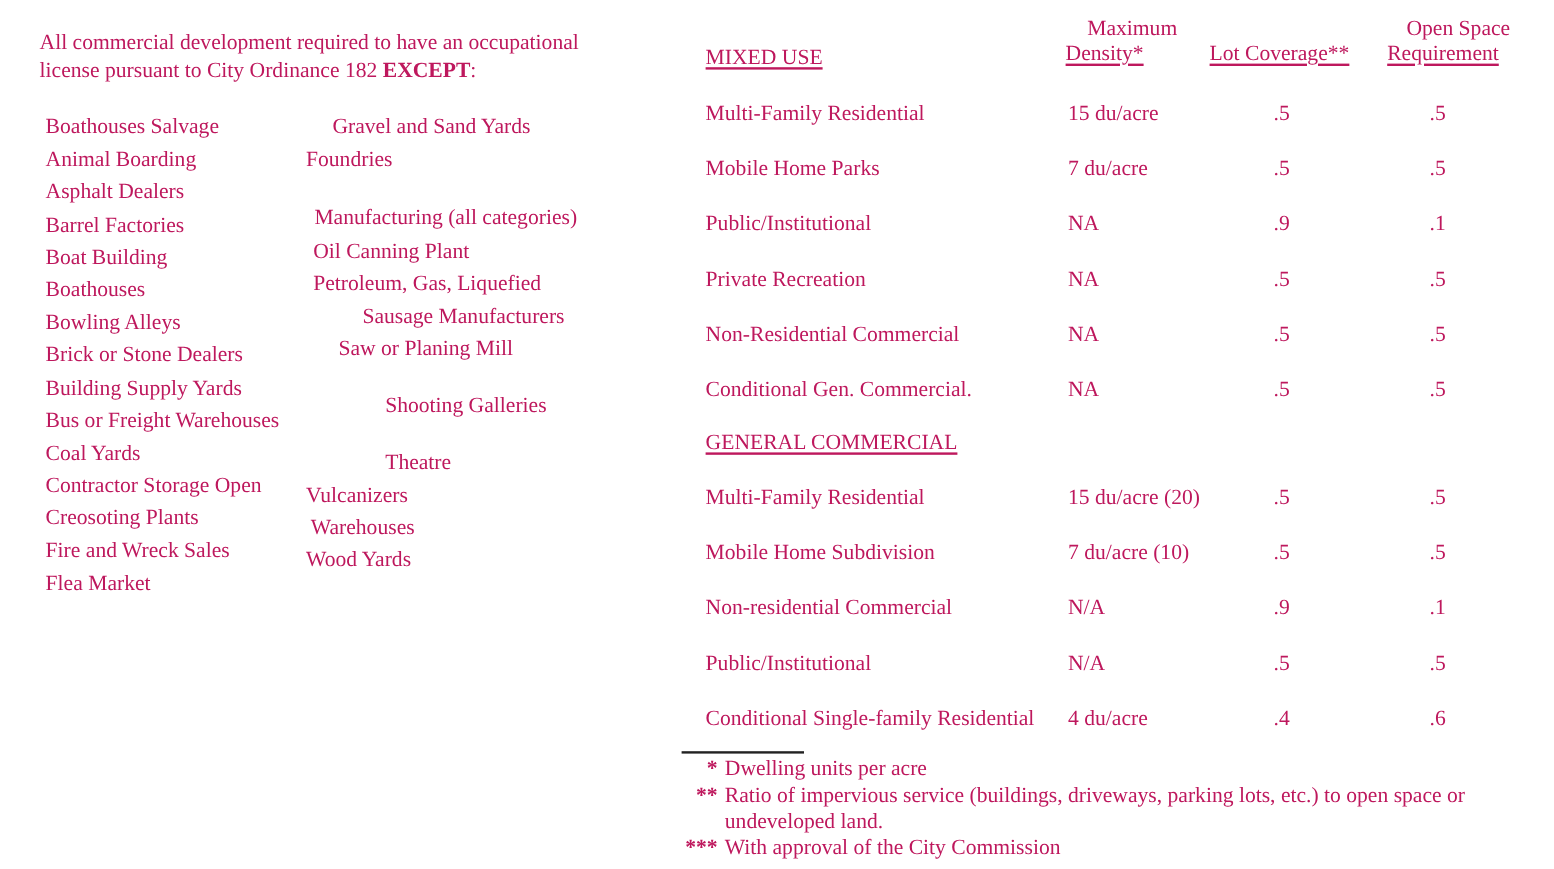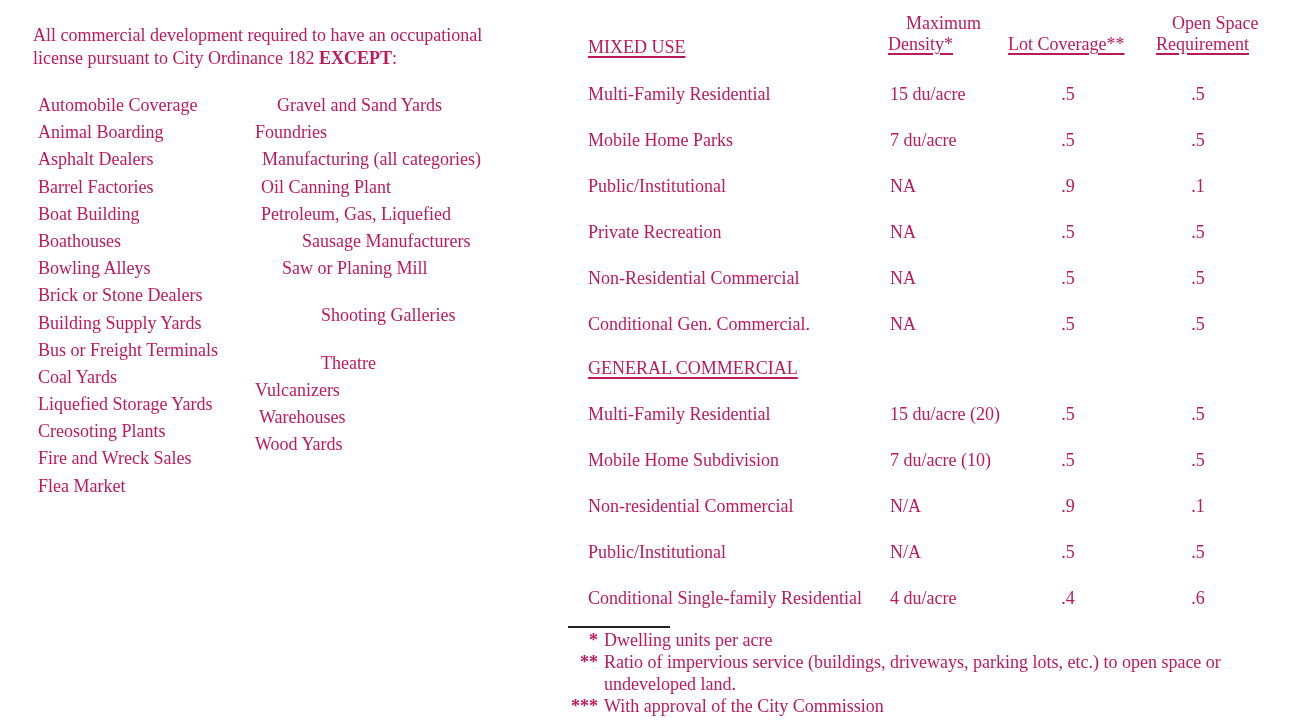--- a/index.html
+++ b/index.html
@@ -10,21 +10,21 @@
   }
   
   .intro { position:absolute; left:33px; top:24px; line-height:23px; }
   .intro b { font-weight:bold; }
   
   .list { position:absolute; top:92px; }
   .list .item { height:27.2px; line-height:27.2px; white-space:nowrap; }
   .col1 { left:38px; }
   .col2 { left:255px; }
   .i22 { padding-left:22px; }
-  .i7  { padding-left:7px; }
+  .i7  { padding-left:7px;margin-top:22px; }
   .i6  { padding-left:6px; }
   .i2  { padding-left:2px;margin-left:45px; }
   .i27 { padding-left:27px; }
   .i66 { padding-left:66px;margin-top:20px; }
   .i4  { padding-left:4px; }
   
   .rtable { position:absolute; left:588px; top:0; width:700px; }
   .rtable .u { text-decoration:underline; text-underline-offset:3px; text-decoration-thickness:1.5px; }
   .sec-head { position:absolute; left:0; white-space:nowrap; }
   .mixed-head { top:37px; }
@@ -53,32 +53,32 @@
 <body>
 
 <div class="page">
 
   <div class="intro">
     <div>All commercial development required to have an occupational</div>
     <div><span>license pursuant to City Ordinance 182 </span><b>EXCEPT</b><span>:</span></div>
   </div>
 
   <div class="list col1">
-    <div class="item">Automobile Coverage</div>
+    <div class="item">Boathouses Salvage</div>
     <div class="item">Animal Boarding</div>
     <div class="item">Asphalt Dealers</div>
     <div class="item">Barrel Factories</div>
     <div class="item">Boat Building</div>
     <div class="item">Boathouses</div>
     <div class="item">Bowling Alleys</div>
     <div class="item">Brick or Stone Dealers</div>
     <div class="item">Building Supply Yards</div>
-    <div class="item">Bus or Freight Terminals</div>
+    <div class="item">Bus or Freight Warehouses</div>
     <div class="item">Coal Yards</div>
-    <div class="item">Liquefied Storage Yards</div>
+    <div class="item">Contractor Storage Open</div>
     <div class="item">Creosoting Plants</div>
     <div class="item">Fire and Wreck Sales</div>
     <div class="item">Flea Market</div>
   </div>
 
   <div class="list col2">
     <div class="item i22">Gravel and Sand Yards</div>
     <div class="item">Foundries</div>
     <div class="item i7">Manufacturing (all categories)</div>
     <div class="item i6">Oil Canning Plant</div>

